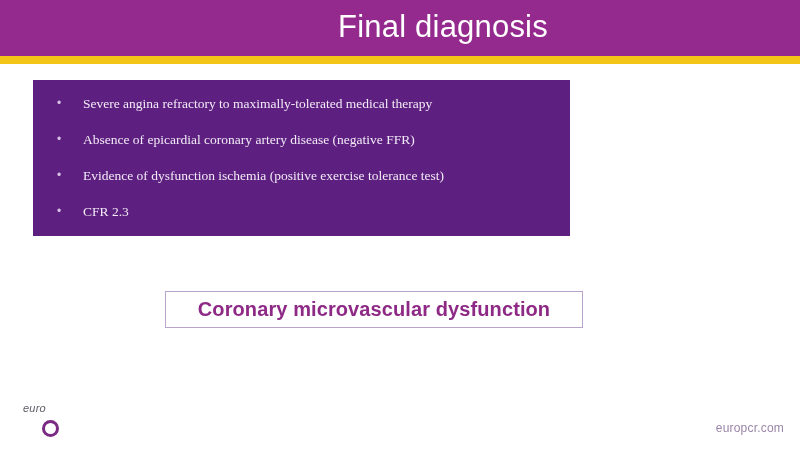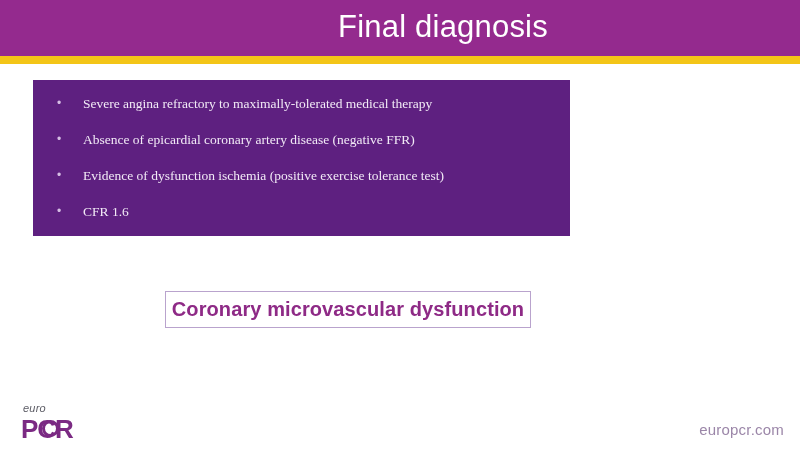--- a/index.html
+++ b/index.html
@@ -94,21 +94,21 @@
     font-size: 13.5px;
     line-height: 19px;
     font-family: Liberation Serif, serif;
   }
 
   
   .conclusion-box {
     position: absolute;
     left: 165px;
     top: 291px;
-    width: 366px;
+    width: 418px;
     height: 37px;
     box-sizing: border-box;
     border: 1.5px solid #b9a3cd;
     background: #ffffff;
     display: flex;
     align-items: center;
     justify-content: center;
   }
   .conclusion-text {
     color: #8e2a86;
@@ -153,21 +153,21 @@
     width: 17px;
     height: 17px;
     border: 3.5px solid #7b2a83;
     border-radius: 50%;
     box-sizing: border-box;
   }
   .footer-url {
     position: absolute;
     right: 16px;
     top: 421px;
-    font-size: 15px;
+    font-size: 12px;
     color: #9b86a8;
     font-family: "Liberation Sans", sans-serif;
     letter-spacing: 0.2px;
   }
 </style>
 </head>
 <body>
 
 <div class="slide">
 
@@ -188,31 +188,30 @@
         <span class="bullet-text">Absence of epicardial coronary artery disease (negative FFR)</span>
       </li>
 
       <li class="bullet-row">
         <span class="bullet-marker">•</span>
         <span class="bullet-text">Evidence of dysfunction ischemia (positive exercise tolerance test)</span>
       </li>
 
       <li class="bullet-row">
         <span class="bullet-marker">•</span>
-        <span class="bullet-text">CFR 1.6</span>
+        <span class="bullet-text">CFR 2.3</span>
       </li>
 
     </ul>
   </div>
 
   <div class="conclusion-box">
     <span class="conclusion-text">Coronary microvascular dysfunction</span>
   </div>
 
   <div class="logo">
     <span class="logo-euro">euro</span>
-    <span class="logo-pcr">PCR</span>
     <span class="logo-ring"></span>
   </div>
 
   <div class="footer-url">europcr.com</div>
 
 </div>
 
 </body></html>

